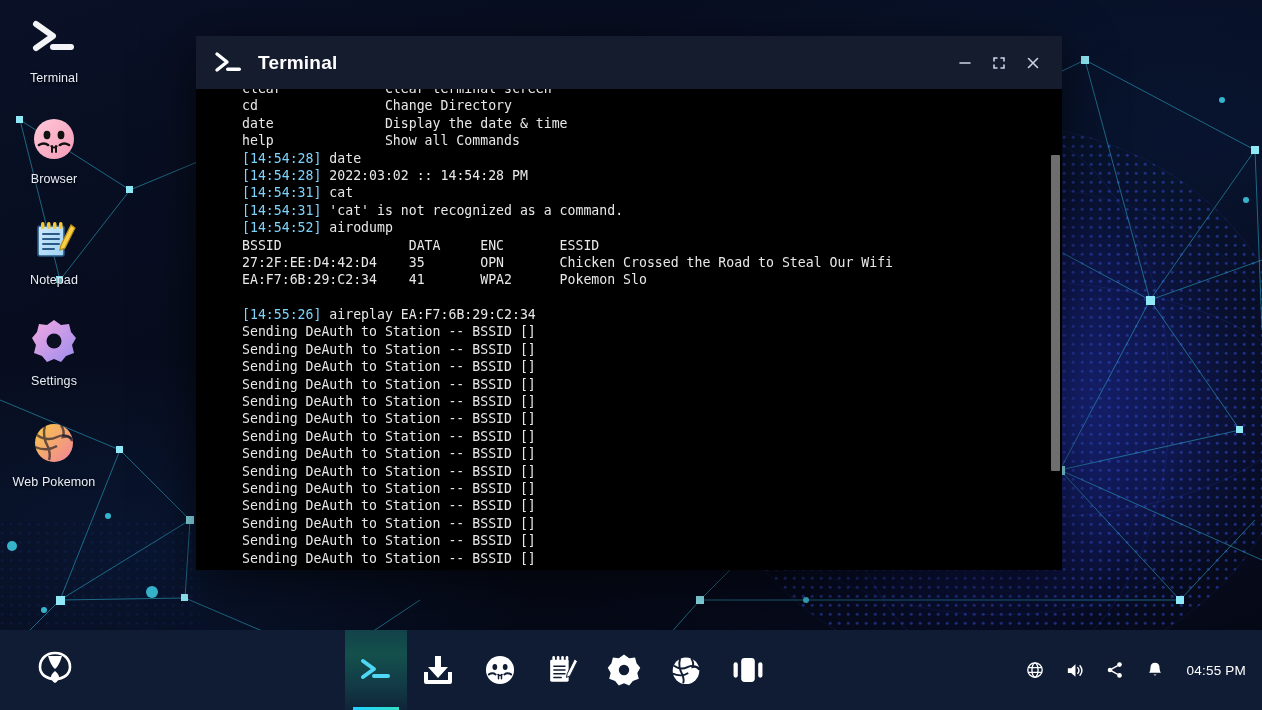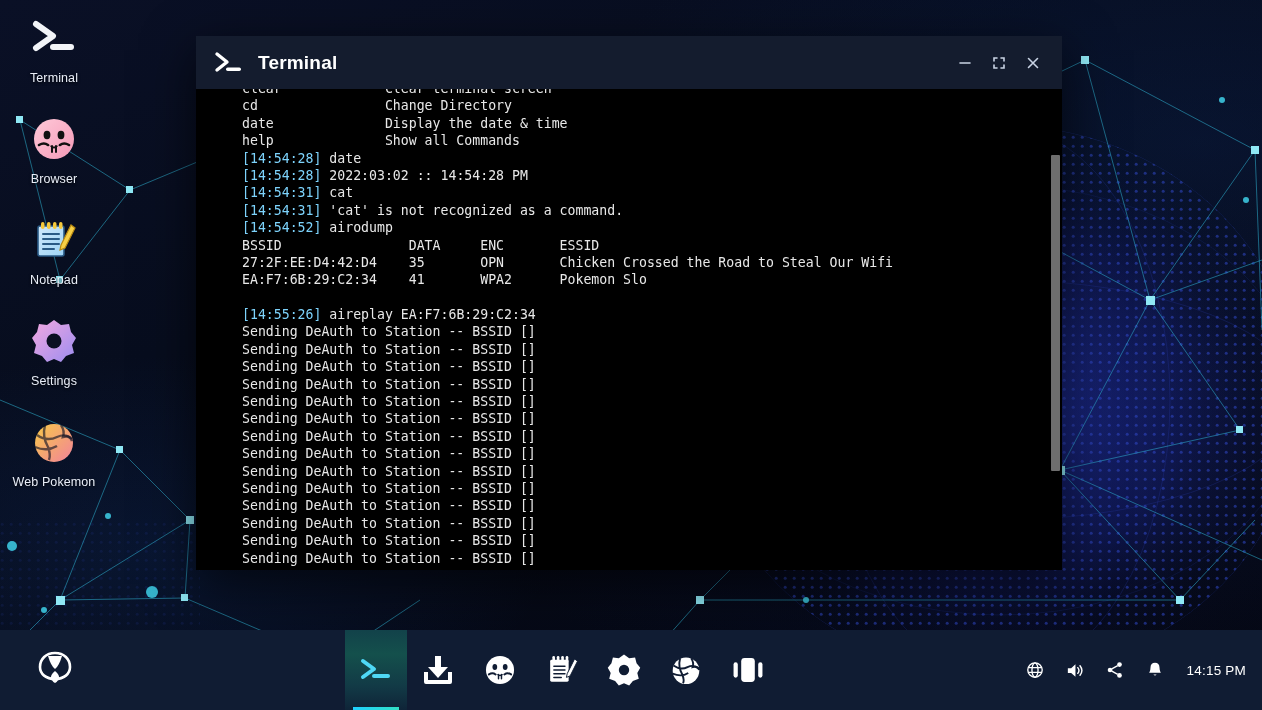--- a/index.html
+++ b/index.html
@@ -450,16 +450,16 @@
           <circle cx="15" cy="16" r="2.6"></circle>
         <path d="M13,5.2 L6.5,8.8 M6.5,11.2 L13,14.8" stroke="#ffffff" stroke-width="1.5"></path>
       </svg>
     </span>
     <span class="tray-item">
       <svg width="18" height="18" viewBox="0 0 20 20" fill="#ffffff">
         <path d="M10,2 C6.8,2 5,4.2 5,7.2 C5,11 3.4,13 3.4,13 L16.6,13 C16.6,13 15,11 15,7.2 C15,4.2 13.2,2 10,2 Z"></path>
         <path d="M8.2,15 q1.8,2.4 3.6,0 Z"></path>
       </svg>
     </span>
-    <span id="tray-clock">14:15 PM</span>
+    <span id="tray-clock">04:55 PM</span>
   </div>
 
 </div>
 
 </body></html>

